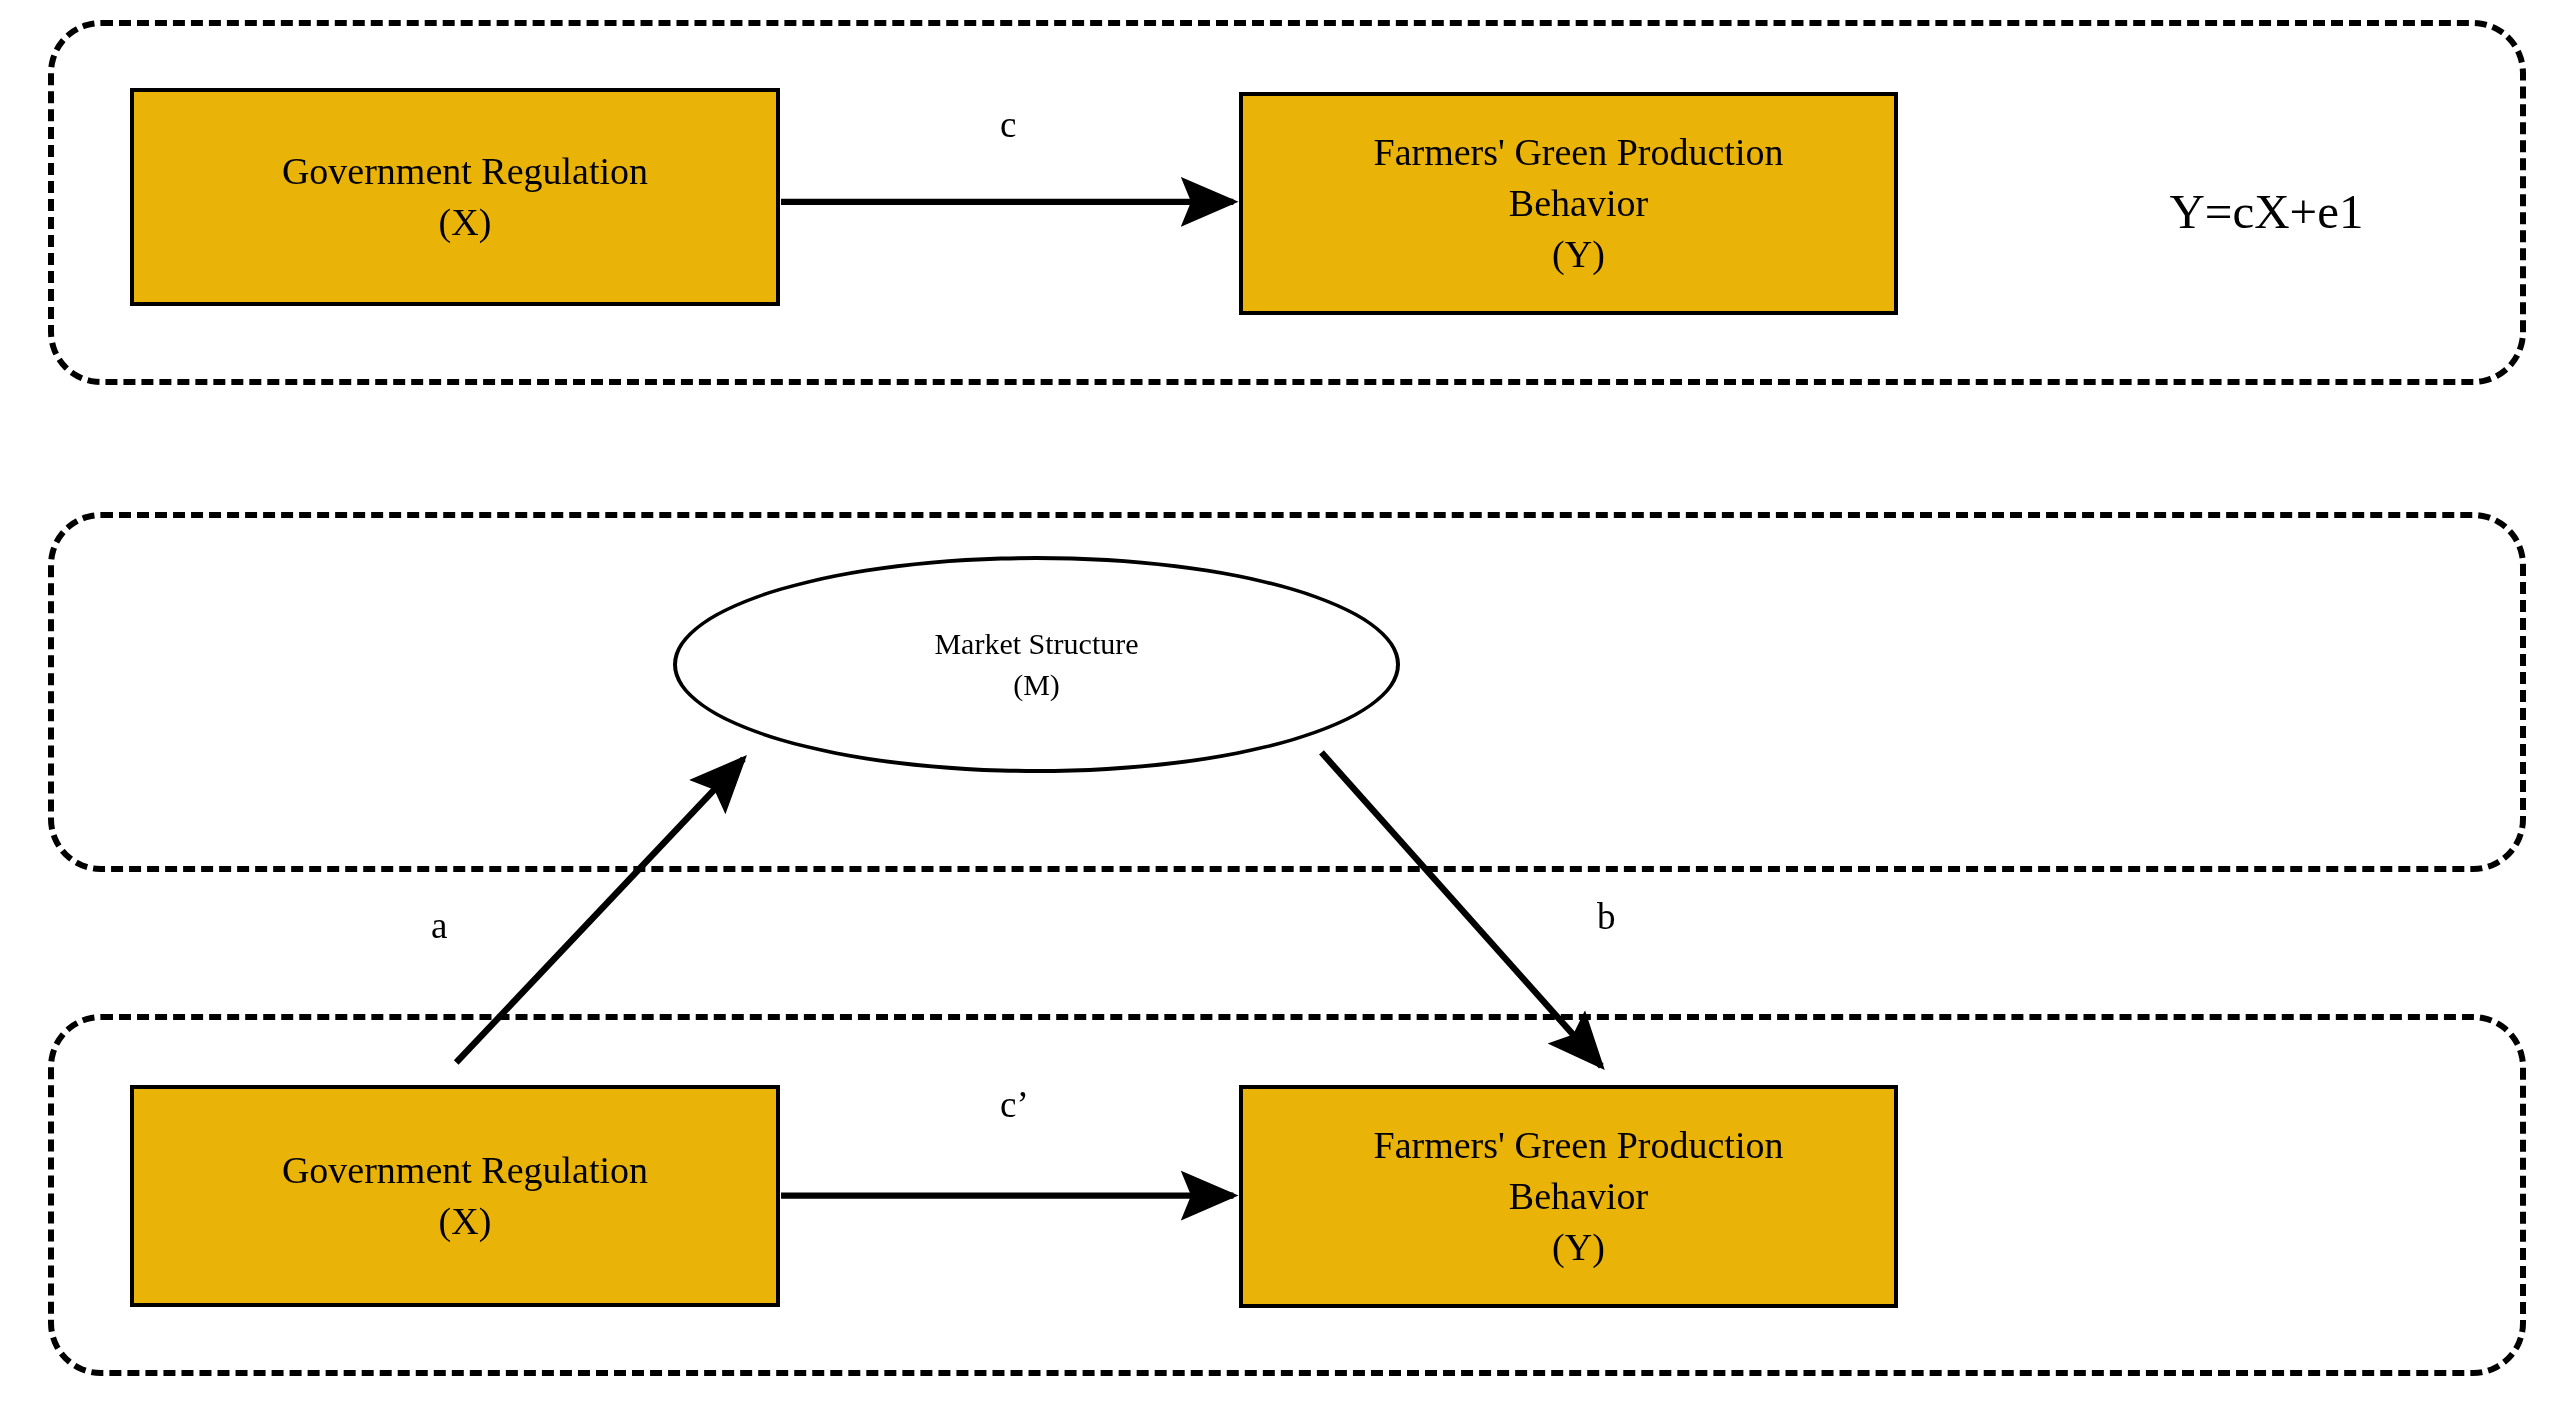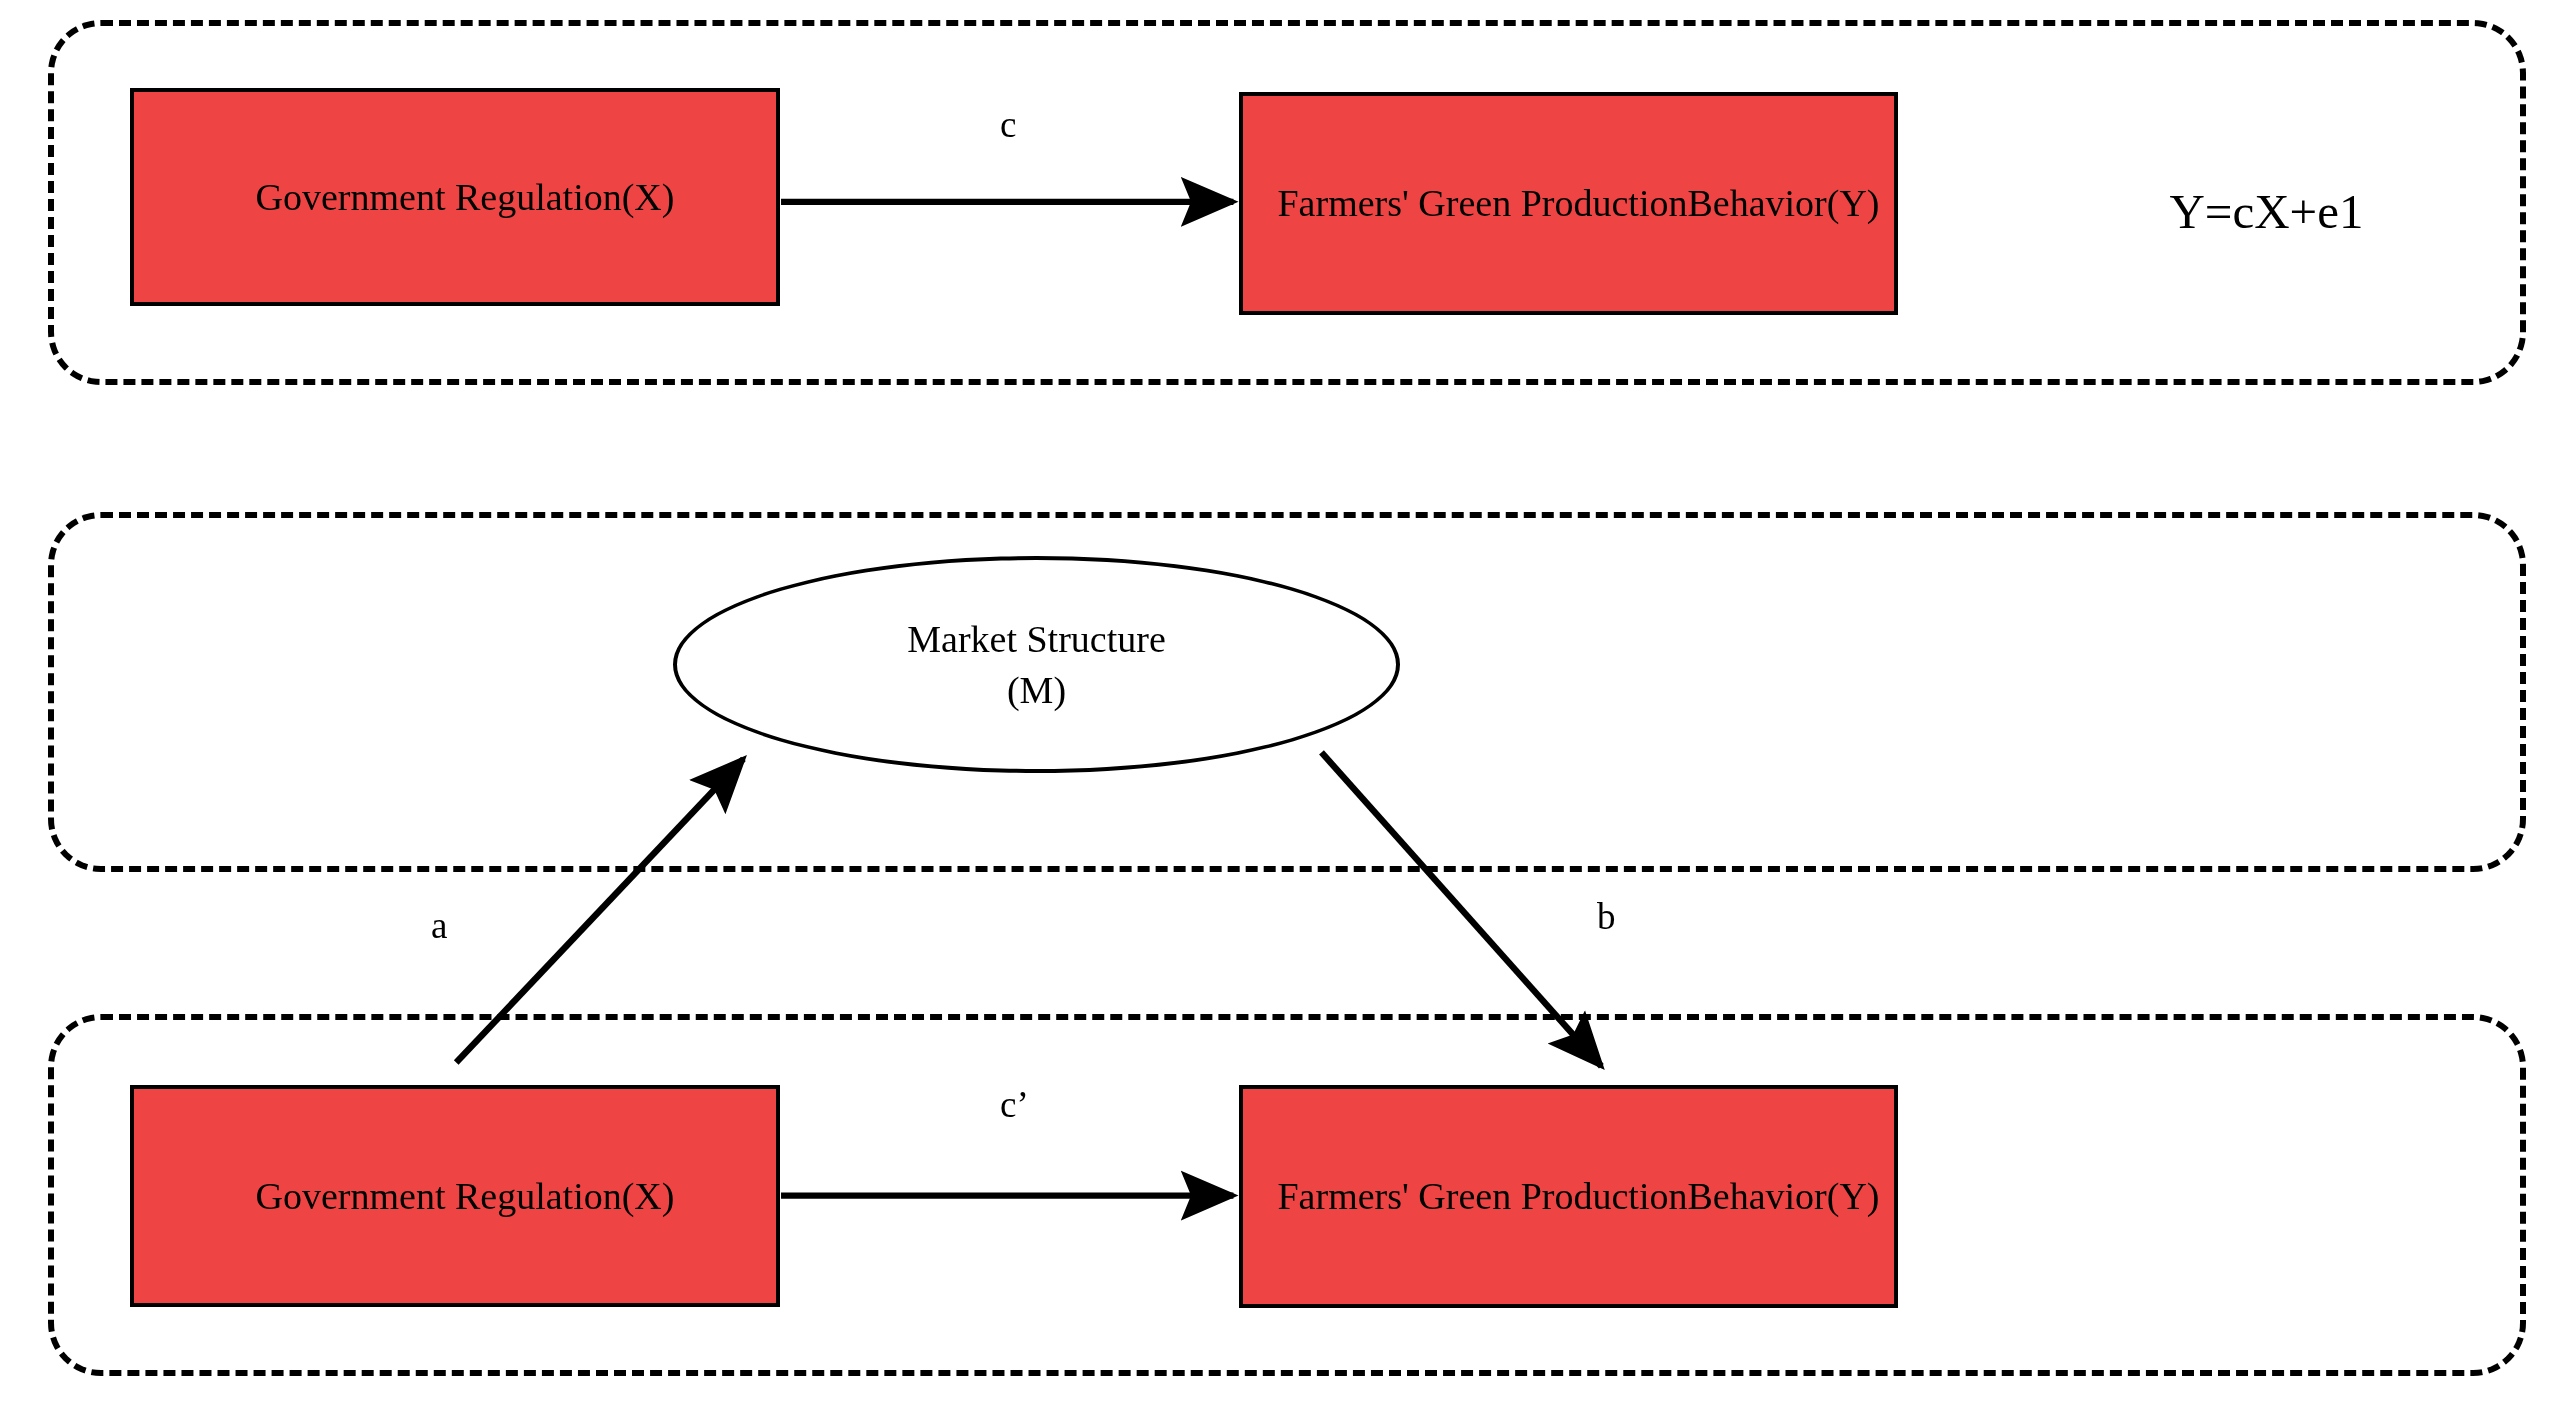--- a/index.html
+++ b/index.html
@@ -26,23 +26,23 @@
   }
   #panel-1 { left: 48px;  top: 20px;   width: 2478px; height: 365px; }
   #panel-2 { left: 48px;  top: 512px;  width: 2478px; height: 360px; }
   #panel-3 { left: 48px;  top: 1014px; width: 2478px; height: 362px; }
 
   
   .node-box {
     position: absolute;
     box-sizing: border-box;
     border: 4.6px solid #000000;
-    background: #ef4444;
+    background: #eab308;
     display: flex;
-    flex-direction: row;
+    flex-direction: column;
     align-items: center;
     justify-content: center;
     text-align: center;
     line-height: 1.34;
     font-size: 38px;
     z-index: 5;
     padding-left: 20px;
   }
   #box-x-1 { left: 130px;  top: 88px;   width: 650px; height: 218px; }
   #box-y-1 { left: 1239px; top: 92px;  width: 659px; height: 223px; }
@@ -61,21 +61,21 @@
     box-sizing: border-box;
     border: 4.6px solid #000000;
     border-radius: 50%;
     background: #ffffff;
     display: flex;
     flex-direction: column;
     align-items: center;
     justify-content: center;
     text-align: center;
     line-height: 1.34;
-    font-size: 38px;
+    font-size: 30px;
     z-index: 5;
   }
 
   
   .equation {
     position: absolute;
     font-size: 49px;
     white-space: nowrap;
     text-align: center;
     z-index: 4;

